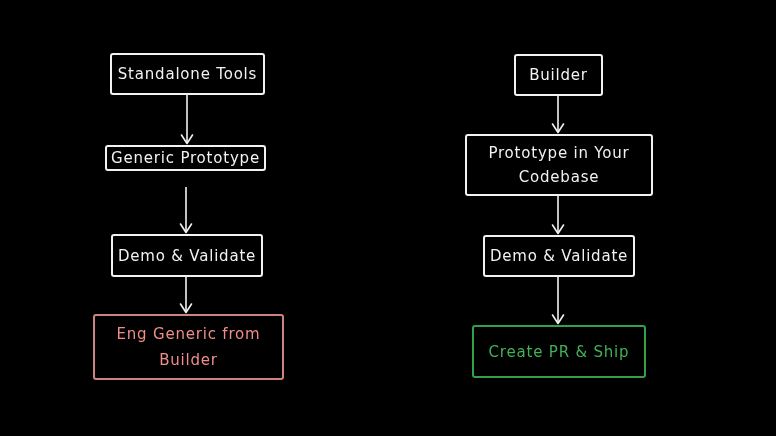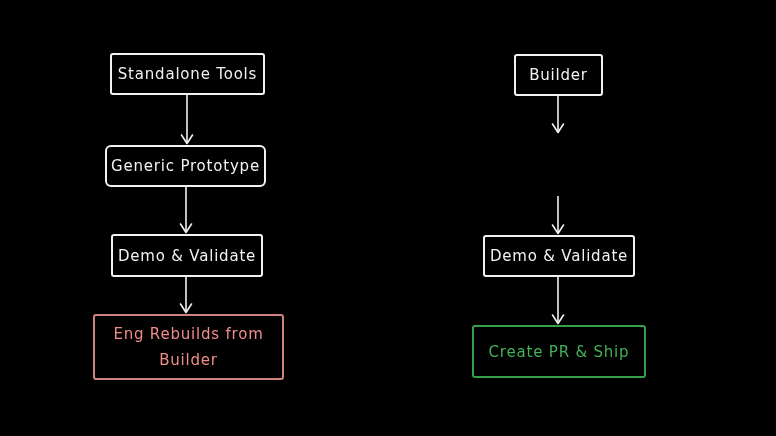--- a/index.html
+++ b/index.html
@@ -58,52 +58,56 @@
 
   <div class="node" style="left:110px; top:53px; width:155px; height:42px;">
     <span class="line">Standalone Tools</span>
   </div>
 
   <svg class="arrow" style="left:178px; top:95px;" width="18" height="50" viewBox="0 0 18 50">
     <line x1="9" y1="0" x2="9" y2="47.5" stroke="currentColor" stroke-width="1.6"></line>
     <polyline points="3.5,40 9,48.5 14.5,40" fill="none" stroke="currentColor" stroke-width="1.6" stroke-linecap="round" stroke-linejoin="round"></polyline>
   </svg>
 
-  <div class="node" style="left:105px; top:145px; width:161px; height:42px;border-radius:6px;">
+  <div class="node" style="left:105px; top:145px; width:161px; height:26px;">
     <span class="line">Generic Prototype</span>
   </div>
 
   <svg class="arrow" style="left:177px; top:187px;" width="18" height="47" viewBox="0 0 18 47">
     <line x1="9" y1="0" x2="9" y2="44.5" stroke="currentColor" stroke-width="1.6"></line>
     <polyline points="3.5,37 9,45.5 14.5,37" fill="none" stroke="currentColor" stroke-width="1.6" stroke-linecap="round" stroke-linejoin="round"></polyline>
   </svg>
 
   <div class="node" style="left:111px; top:234px; width:152px; height:43px;">
     <span class="line">Demo &amp; Validate</span>
   </div>
 
   <svg class="arrow" style="left:177px; top:277px;" width="18" height="37" viewBox="0 0 18 37">
     <line x1="9" y1="0" x2="9" y2="34.5" stroke="currentColor" stroke-width="1.6"></line>
     <polyline points="3.5,27 9,35.5 14.5,27" fill="none" stroke="currentColor" stroke-width="1.6" stroke-linecap="round" stroke-linejoin="round"></polyline>
   </svg>
 
   <div class="node danger" style="left:93px; top:314px; width:191px; height:66px;">
-    <span class="line">Eng Rebuilds from</span>
+    <span class="line">Eng Generic from</span>
     <span class="line">Builder</span>
   </div>
 
   <div class="node" style="left:514px; top:54px; width:89px; height:42px;">
     <span class="line">Builder</span>
   </div>
 
   <svg class="arrow" style="left:549px; top:96px;" width="18" height="38" viewBox="0 0 18 38">
     <line x1="9" y1="0" x2="9" y2="35.5" stroke="currentColor" stroke-width="1.6"></line>
     <polyline points="3.5,28 9,36.5 14.5,28" fill="none" stroke="currentColor" stroke-width="1.6" stroke-linecap="round" stroke-linejoin="round"></polyline>
   </svg>
 
+  <div class="node" style="left:465px; top:134px; width:188px; height:62px;">
+    <span class="line">Prototype in Your</span>
+    <span class="line">Codebase</span>
+  </div>
 
   <svg class="arrow" style="left:549px; top:196px;" width="18" height="39" viewBox="0 0 18 39">
     <line x1="9" y1="0" x2="9" y2="36.5" stroke="currentColor" stroke-width="1.6"></line>
     <polyline points="3.5,29 9,37.5 14.5,29" fill="none" stroke="currentColor" stroke-width="1.6" stroke-linecap="round" stroke-linejoin="round"></polyline>
   </svg>
 
   <div class="node" style="left:483px; top:235px; width:152px; height:42px;">
     <span class="line">Demo &amp; Validate</span>
   </div>
 

